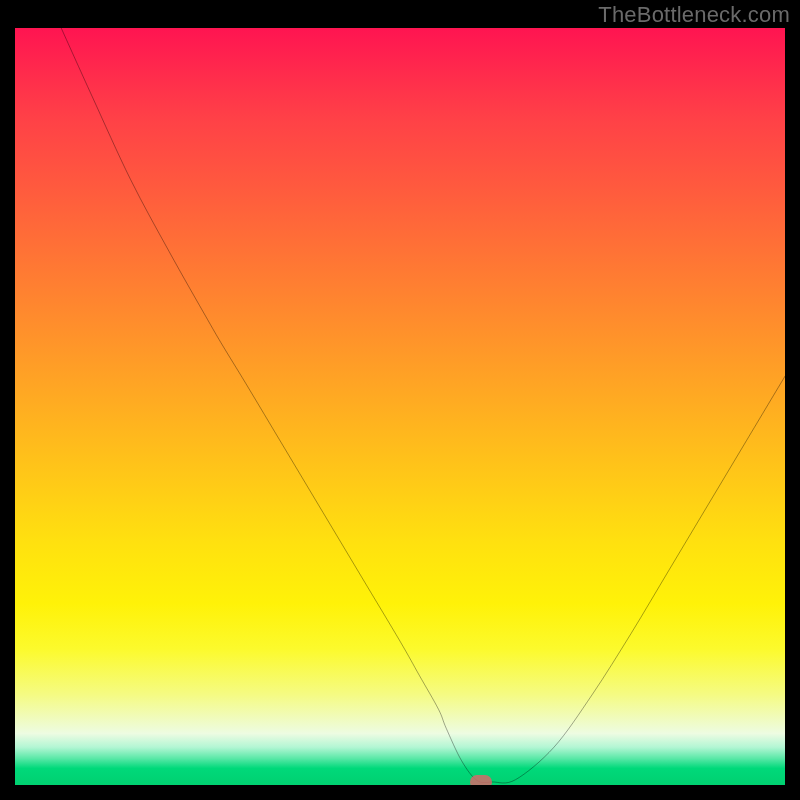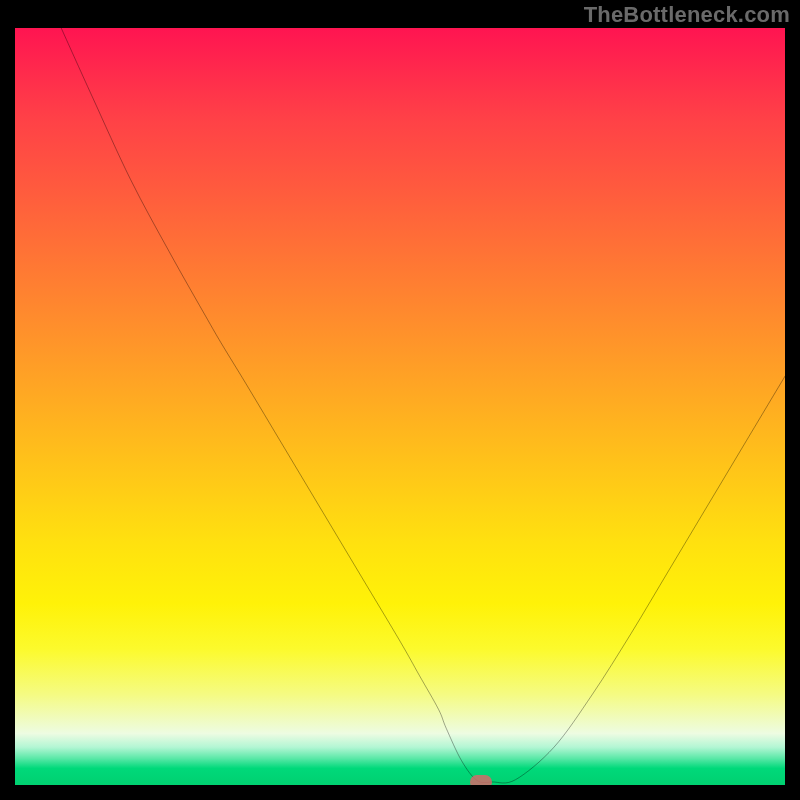--- a/index.html
+++ b/index.html
@@ -16,21 +16,21 @@
     width: 800px;
     height: 800px;
     background: #000;
   }
   .watermark {
     position: absolute;
     top: 2px;
     right: 10px;
     color: #6a6a6a;
     font-size: 22px;
-    font-weight: 700;
+    font-weight: 400;
     letter-spacing: 0.2px;
     z-index: 20;
   }
   .plot {
     position: absolute;
     left: 15px;
     top: 28px;
     width: 770px;
     height: 757px;
     overflow: hidden;

